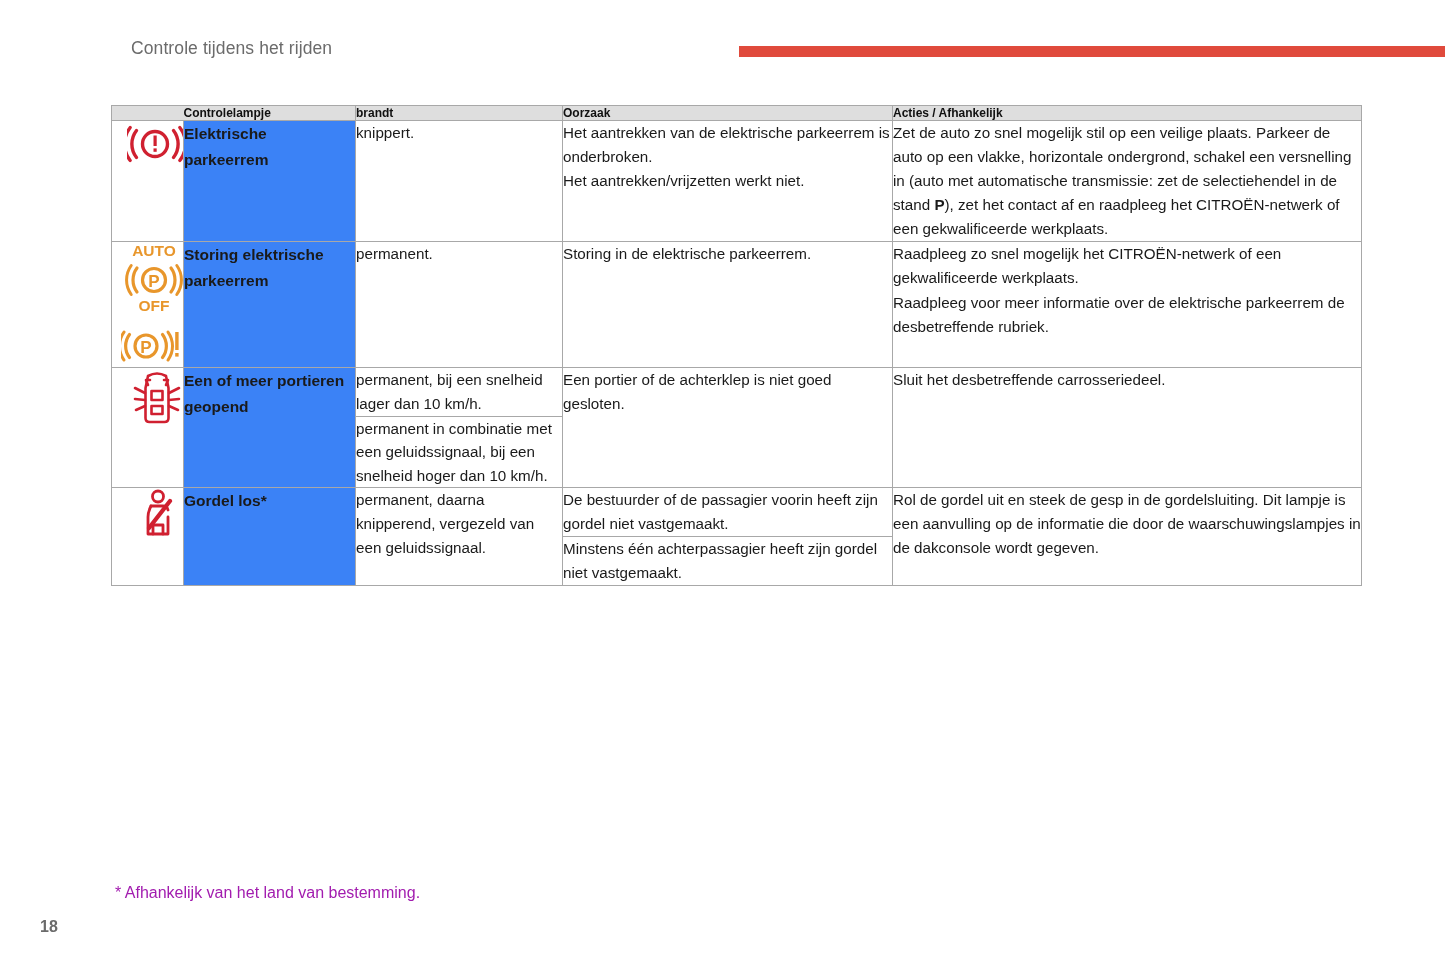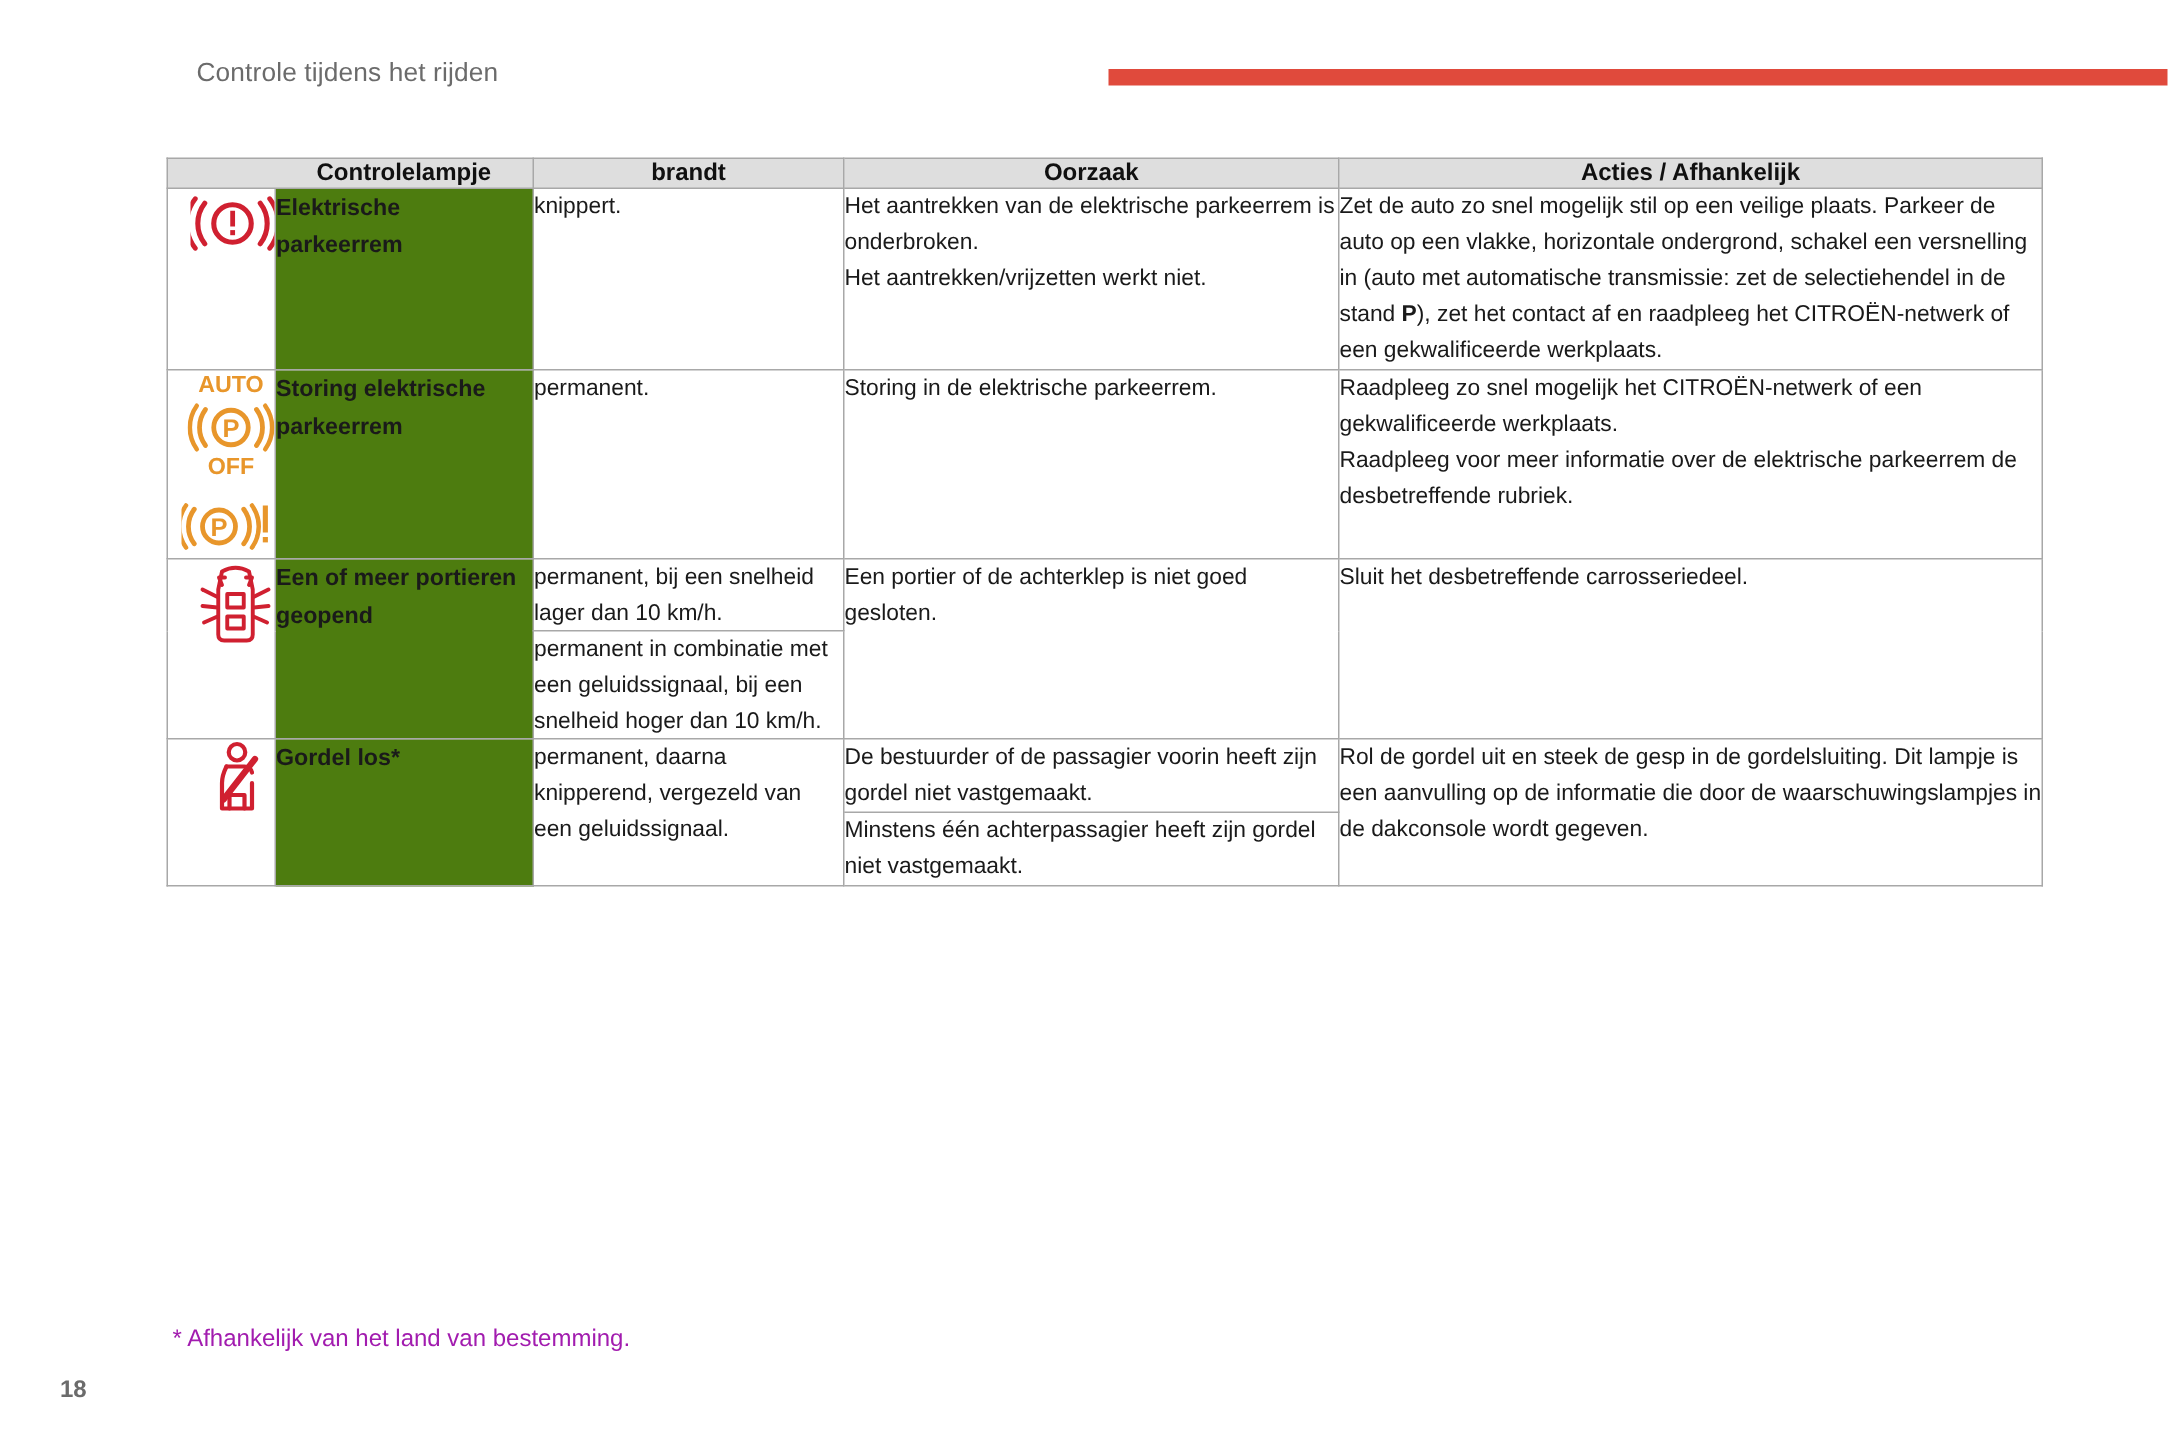--- a/index.html
+++ b/index.html
@@ -66,23 +66,23 @@
   
   col.c-icon   { width: 72px; }
   col.c-name   { width: 172px; }
   col.c-brandt { width: 207px; }
   col.c-cause  { width: 330px; }
   col.c-act    { width: 469px; }
 
   
   thead th {
     background: #dedede;
-    font-size: 16px;
+    font-size: 12px;
     font-weight: bold;
-    text-align: center;
+    text-align: left;
     padding: 11px 13px 12px 13px;
     color: #101010;
     line-height: 1.2;
   }
   thead th.th-first { border-right: none; }
   thead th.th-second { border-left: none; }
 
   
   td.cell {
     font-size: 15.2px;
@@ -91,21 +91,21 @@
     color: #1a1a1a;
     margin-top: 44px;
   }
   td.icon-cell {
     background: #ffffff;
     text-align: right;
     padding: 14px 4px 10px 4px;
     border-right: none;
   }
   td.name-cell {
-    background: #4d7c0f;
+    background: #3b82f6;
     font-weight: bold;
     font-size: 15.5px;
     line-height: 1.62;
     padding: 12px 13px 12px 14px;
     border-left: none;
   }
   td.sub-cell {
     font-size: 15.2px;
     line-height: 1.55;
     padding: 11px 13px 12px 13px;

